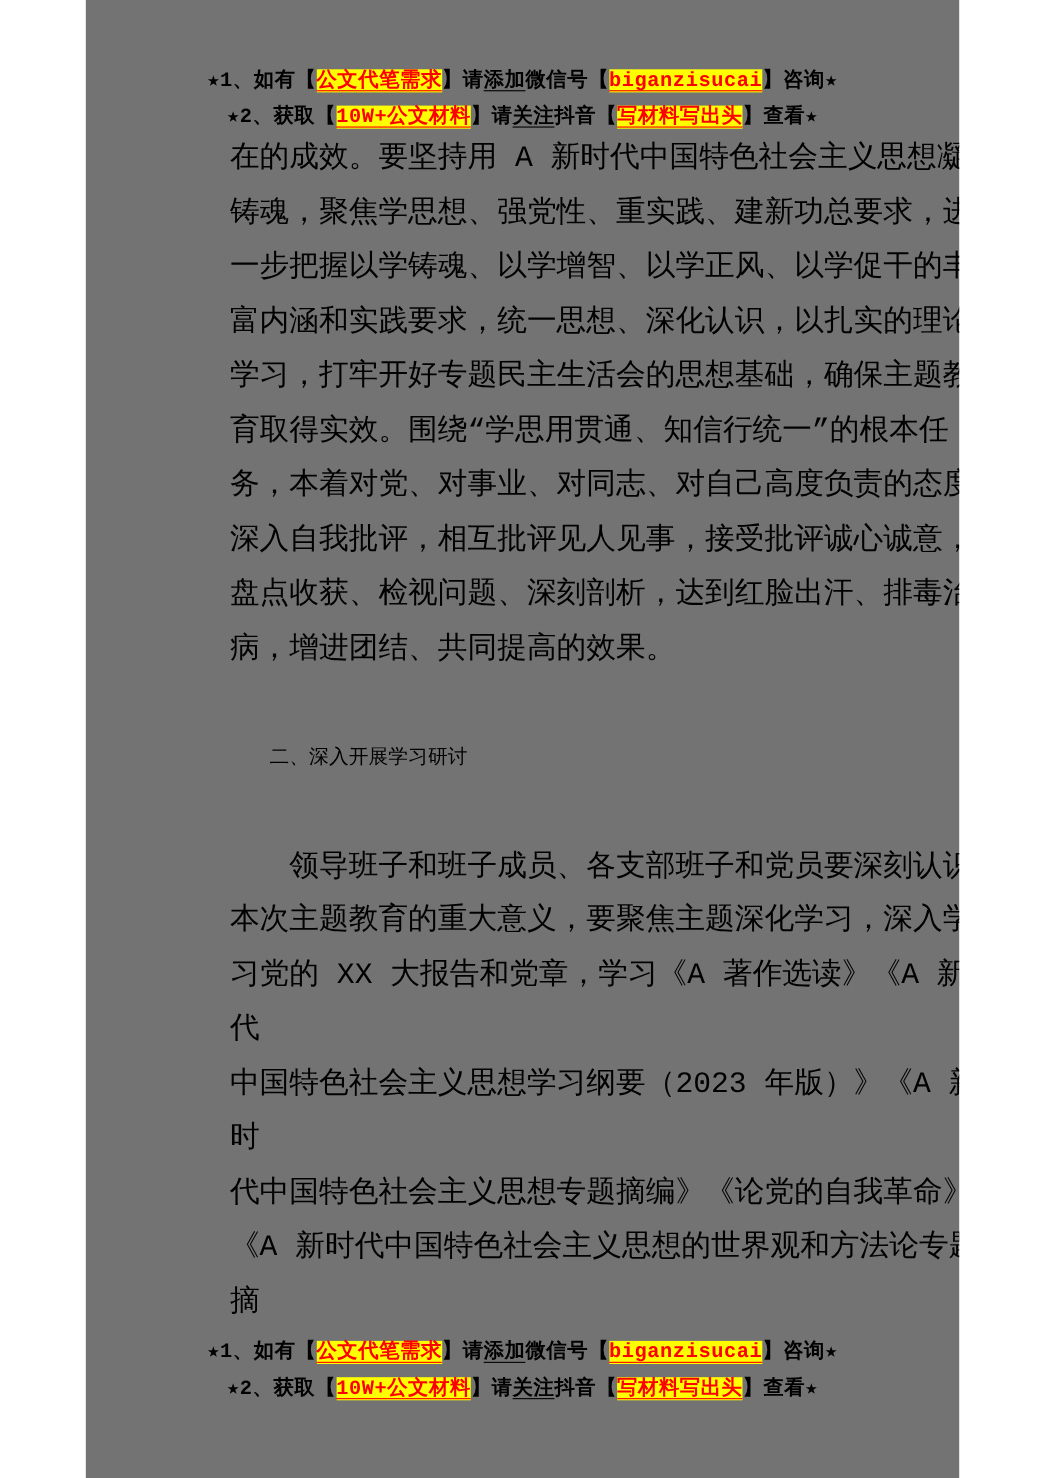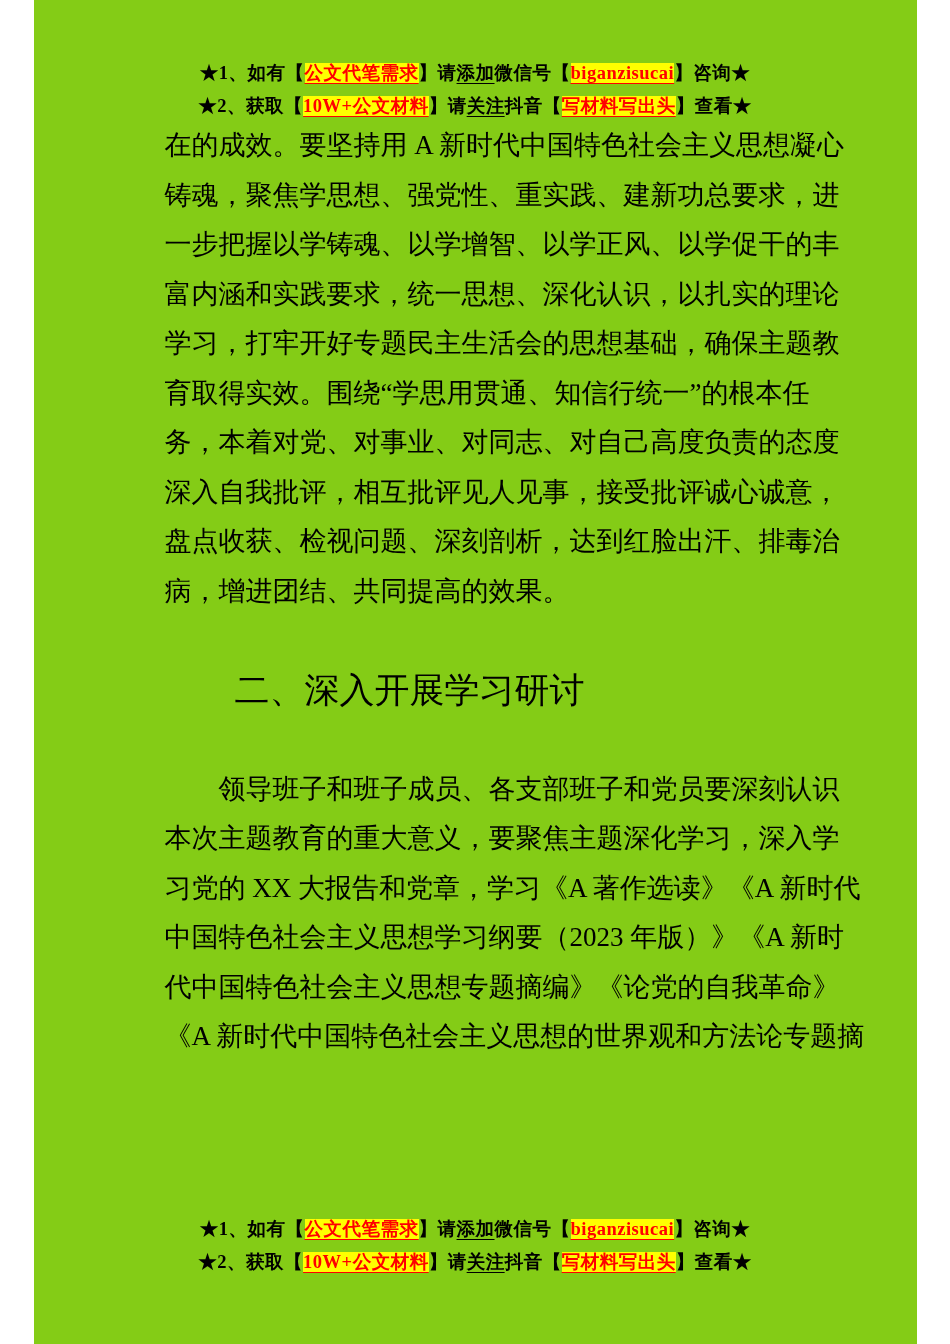--- a/index.html
+++ b/index.html
@@ -1,25 +1,25 @@
 <!DOCTYPE html>
 <html lang="zh" style="--highlight: #FFFF00; --accent-red: #FF0000;"><head>
 <meta charset="utf-8">
 <style>
   html, body { margin: 0; padding: 0; }
   body { background: #ffffff; }
 
   .page {
     position: relative;
-    width: 883px;
+    width: 794px;
     height: 1344px;
     margin: 0 auto;
-    background: #84cc16;
+    background: #737373;
     color: #000000;
-    font-family: Liberation Serif, serif;
+    font-family: Liberation Mono, monospace;
     overflow: hidden;
   }
 
   
   .promo {
     position: absolute;
     left: 0;
     right: 0;
     text-align: center;
     font-weight: bold;
@@ -55,21 +55,21 @@
     line-height: 49.5px;
     text-align: left;
   }
   .doc-body > * {
     margin: 0;
     padding: 0;
     font-weight: normal;
     white-space: pre-line;
   }
   .doc-body > * + * { margin-top: 49.5px; }
-  .heading { font-size: 35px; }
+  .heading { font-size: 18px; }
 </style>
 </head>
 <body>
 
 <div class="page">
 
   <header class="promo promo-header">
     <div class="promo-line"><span class="seg">★1、如有【</span><span class="seg hl">公文代笔需求</span><span class="seg">】请</span><span class="seg u">添加</span><span class="seg">微信号【</span><span class="seg hl">biganzisucai</span><span class="seg">】咨询★</span></div>
     <div class="promo-line"><span class="seg">★2、获取【</span><span class="seg hl">10W+公文材料</span><span class="seg">】请</span><span class="seg u">关注</span><span class="seg">抖音【</span><span class="seg hl">写材料写出头</span><span class="seg">】查看★</span></div>
   </header>

